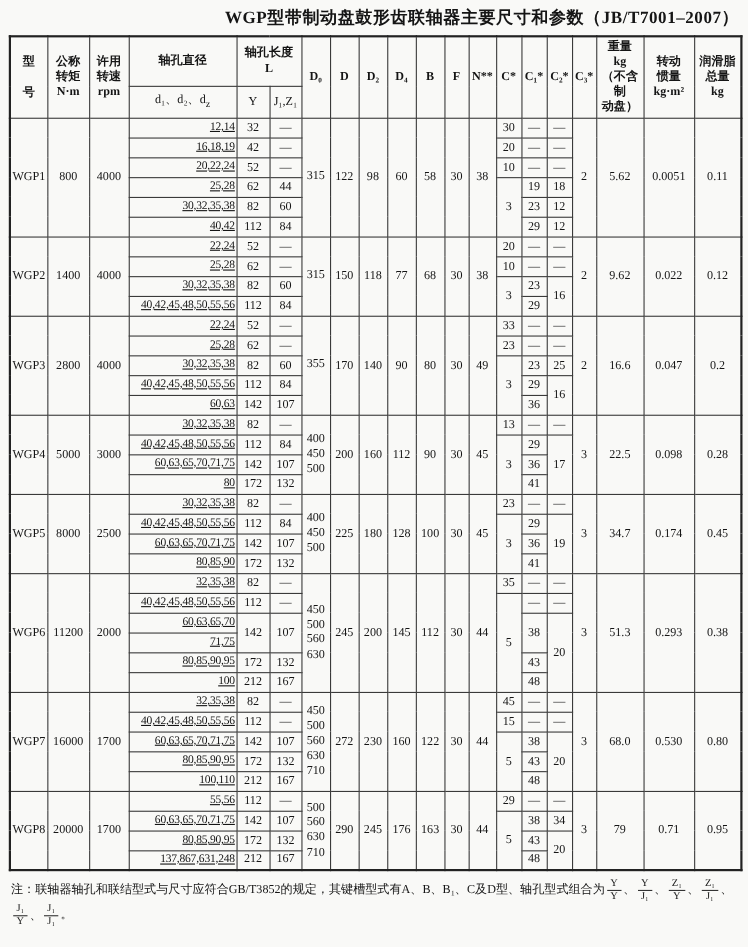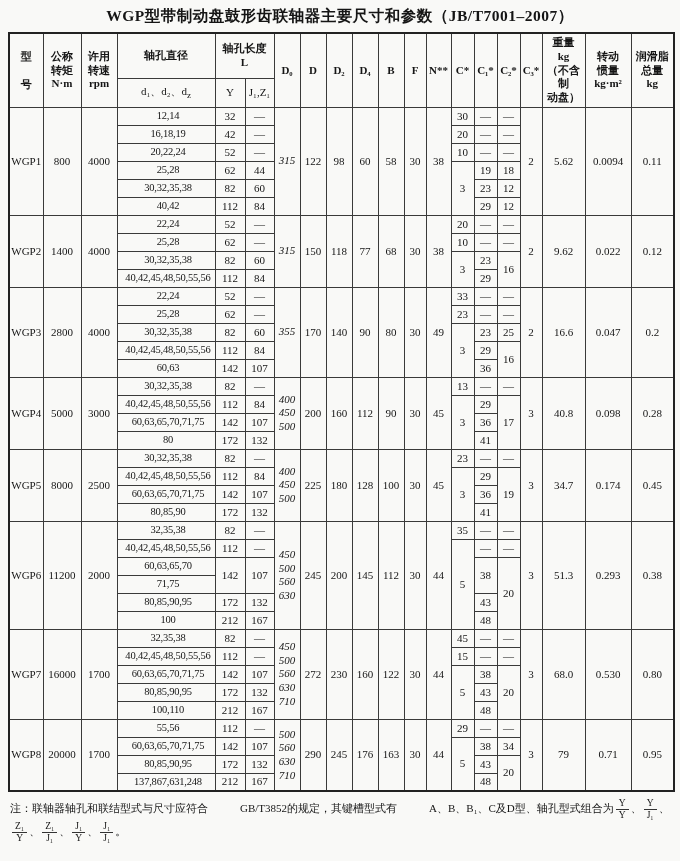--- a/index.html
+++ b/index.html
@@ -6,21 +6,21 @@
   html, body { width: 680px; }
   body {
     width: 680px; height: 861px;
     background: #f9f9f7;
     color: #151515;
     font-family: "Liberation Serif", "DejaVu Serif", serif;
     overflow: hidden;
   }
   .page { width: 680px; height: 861px; padding: 4px 8px 0 8px; }
   .title {
-    text-align: center;
+    text-align: right;
     font-size: 15.5px;
     font-weight: bold;
     letter-spacing: 0.5px;
     padding: 2px 0 5px 0;
   }
   table.spec-table {
     border-collapse: collapse;
     table-layout: fixed;
     width: 665px;
     margin: 0 auto;
@@ -39,34 +39,35 @@
     white-space: pre-line;
     font-weight: bold;
     font-size: 11px;
     line-height: 1.25;
     padding: 2px 1px;
   }
   .spec-table thead .th-model { line-height: 2.55; }
   .spec-table thead .th-sub { font-weight: normal; }
   .spec-table tbody td { height: 18px; }
   .spec-table td.bore {
-    text-align: center;
+    text-align: right;
     padding-left: 5px;
     font-size: 10.5px;
     letter-spacing: -0.2px;
-  }
-  .spec-table td.stack { white-space: pre-line; line-height: 1.25; font-style: italic; }
+    text-decoration: underline;
+  }
+  .spec-table td.stack { white-space: pre-line; line-height: 1.25; }
   .spec-table td.model { font-size: 11px; }
   .note {
     margin: 6px 2px 0 2px;
     font-size: 11px;
     line-height: 1.9;
     text-align: left;
   }
-  .note .latin { font-family: "Liberation Serif", serif; margin-left: 32px; }
+  .note .latin { font-family: "Liberation Serif", serif; }
   .frac {
     display: inline-block;
     vertical-align: middle;
     text-align: center;
     font-size: 9.5px;
     line-height: 1.15;
     margin: 0 2px;
   }
   .frac .t { display: block; border-bottom: 1px solid #333; padding: 0 3px; }
   .frac .b { display: block; padding: 0 3px; }
@@ -154,21 +155,21 @@
           <td rowspan="6">98</td>
           <td rowspan="6">60</td>
           <td rowspan="6">58</td>
           <td rowspan="6">30</td>
           <td rowspan="6">38</td>
           <td>30</td>
           <td>—</td>
           <td>—</td>
           <td rowspan="6">2</td>
           <td rowspan="6">5.62</td>
-          <td rowspan="6">0.0094</td>
+          <td rowspan="6">0.0051</td>
           <td rowspan="6">0.11</td>
         </tr>
         <tr>
           <td class="bore">16,18,19</td>
           <td>42</td>
           <td>—</td>
           <td>20</td>
           <td>—</td>
           <td>—</td>
         </tr>
@@ -310,21 +311,21 @@
           <td rowspan="4">200</td>
           <td rowspan="4">160</td>
           <td rowspan="4">112</td>
           <td rowspan="4">90</td>
           <td rowspan="4">30</td>
           <td rowspan="4">45</td>
           <td>13</td>
           <td>—</td>
           <td>—</td>
           <td rowspan="4">3</td>
-          <td rowspan="4">40.8</td>
+          <td rowspan="4">22.5</td>
           <td rowspan="4">0.098</td>
           <td rowspan="4">0.28</td>
         </tr>
         <tr>
           <td class="bore">40,42,45,48,50,55,56</td>
           <td>112</td>
           <td>84</td>
           <td rowspan="3">3</td>
           <td>29</td>
           <td rowspan="3">17</td>

